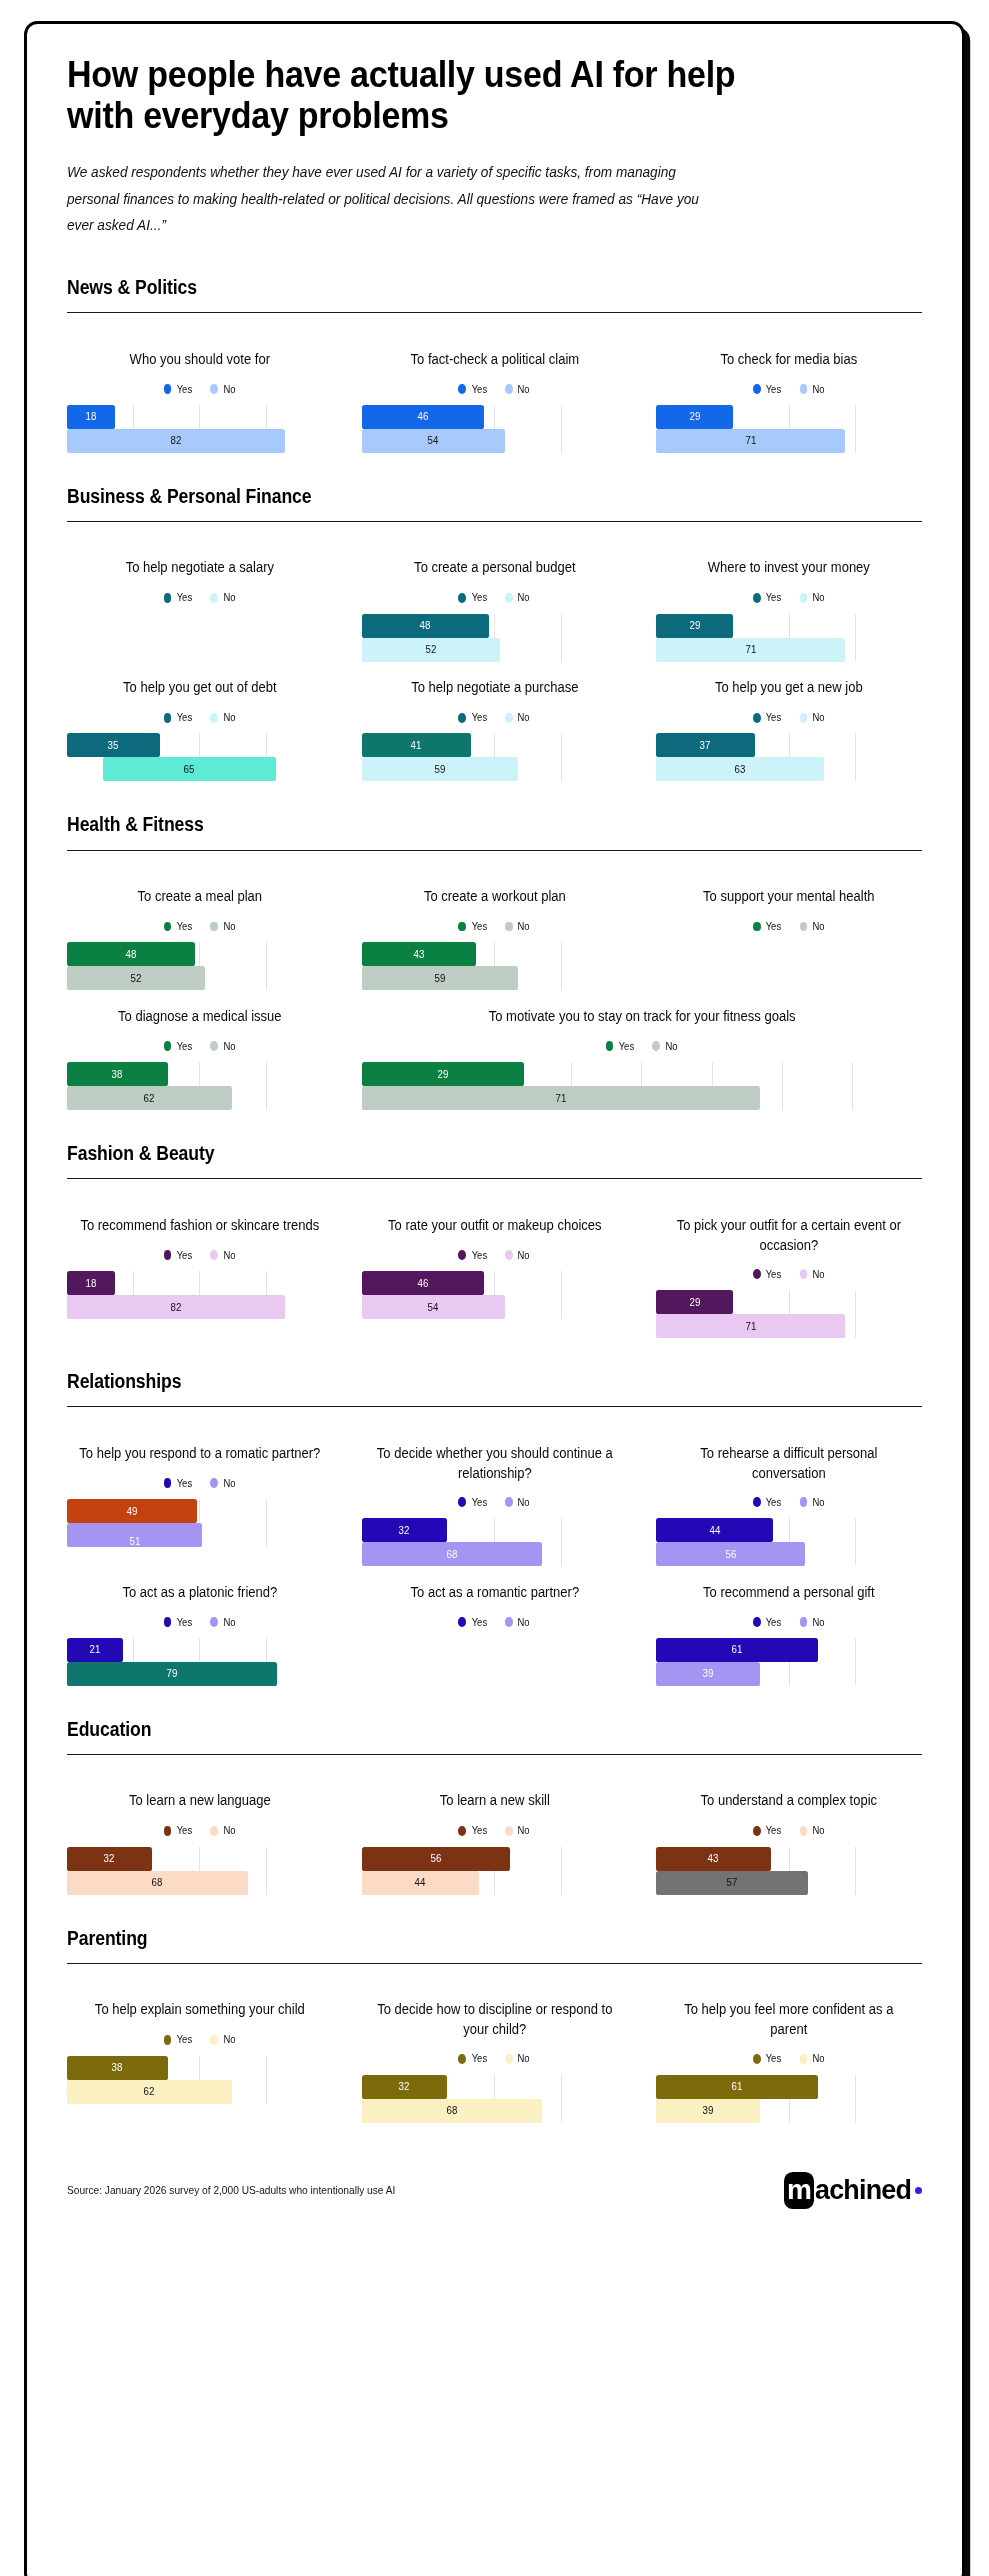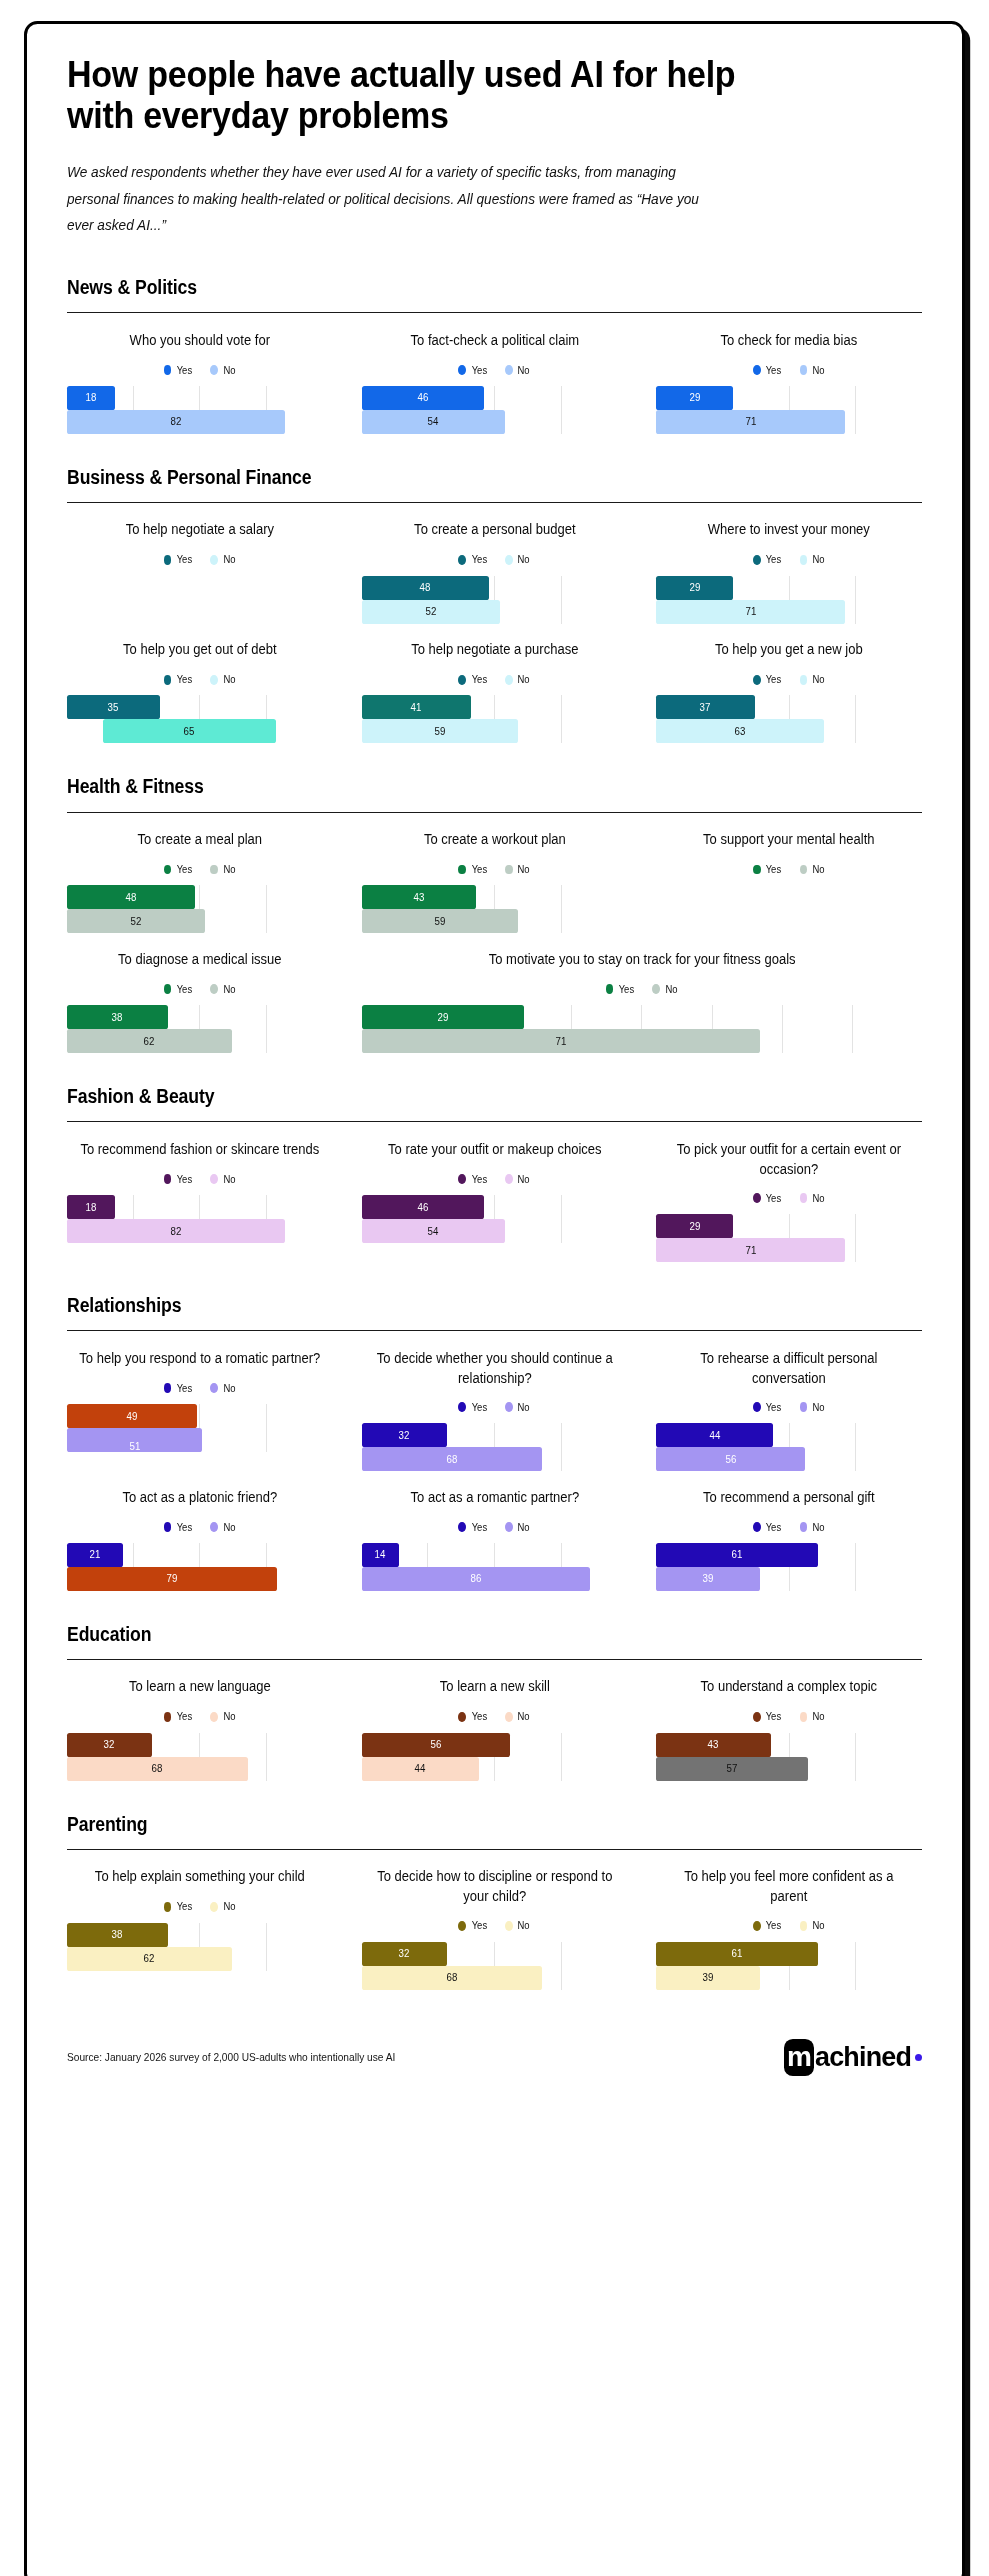--- a/index.html
+++ b/index.html
@@ -58,21 +58,21 @@
     border-top: 1.8px solid #1a1a1a;
     width: 100%;
   }
 
   
   .chart-row {
     display: grid;
     grid-template-columns: repeat(3, 1fr);
     column-gap: 29px;
     align-items: start;
-    margin-top: 12px;
+    margin-top: 31px;
   }
   .chart-row.row-next { margin-top: 11.3px; }
 
   .chart {
     display: flex;
     flex-direction: column;
     align-items: stretch;
     padding-top: 5.2px;
   }
   .chart.span-2 { grid-column: span 2; }
@@ -883,57 +883,37 @@
                 <div class="gridline"></div>
                 <div class="gridline"></div>
               </div>
               <div class="bars">
                 <div class="bar-track">
                   <div class="bar" style="background: rgb(34, 9, 181); width: 21%;">
                     <span class="bar-value" style="color: rgb(255, 255, 255);">21</span>
                   </div>
                 </div>
                 <div class="bar-track">
-                  <div class="bar" style="background: #c2410c; width: 79%;">
+                  <div class="bar" style="background: #0f766e; width: 79%;">
                     <span class="bar-value" style="color: rgb(255, 255, 255);">79</span>
                   </div>
                 </div>
               </div>
             </div>
           </div>
           <div class="chart">
             <div class="chart-title">To act as a romantic partner?</div>
             <div class="legend">
               <div class="legend-item">
                 <span class="legend-dot" style="background: rgb(34, 9, 181);"></span>
                 <span class="legend-label">Yes</span>
               </div>
               <div class="legend-item">
                 <span class="legend-dot" style="background: rgb(164, 149, 242);"></span>
                 <span class="legend-label">No</span>
-              </div>
-            </div>
-            <div class="plot">
-              <div class="gridlines">
-                <div class="gridline"></div>
-                <div class="gridline"></div>
-                <div class="gridline"></div>
-                <div class="gridline"></div>
-              </div>
-              <div class="bars">
-                <div class="bar-track">
-                  <div class="bar" style="background: rgb(34, 9, 181); width: 14%;">
-                    <span class="bar-value" style="color: rgb(255, 255, 255);">14</span>
-                  </div>
-                </div>
-                <div class="bar-track">
-                  <div class="bar" style="background: rgb(164, 149, 242); width: 86%;">
-                    <span class="bar-value" style="color: rgb(255, 255, 255);">86</span>
-                  </div>
-                </div>
               </div>
             </div>
           </div>
           <div class="chart">
             <div class="chart-title">To recommend a personal gift</div>
             <div class="legend">
               <div class="legend-item">
                 <span class="legend-dot" style="background: rgb(34, 9, 181);"></span>
                 <span class="legend-label">Yes</span>
               </div>

